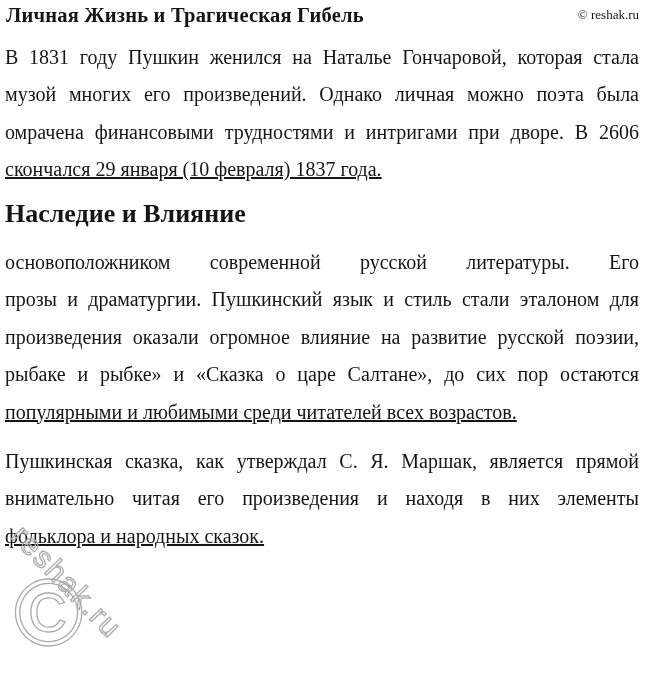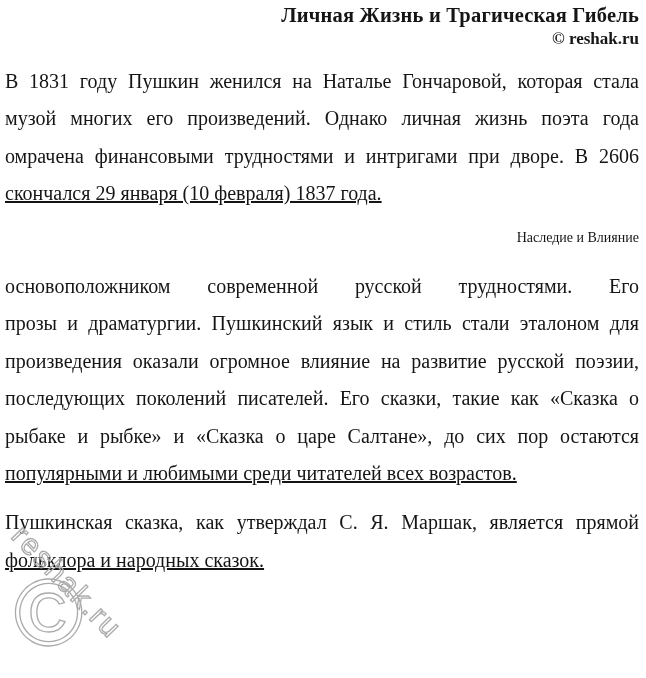--- a/index.html
+++ b/index.html
@@ -8,56 +8,53 @@
     height: 678px;
     background: #ffffff;
     overflow: hidden;
     position: relative;
     font-family: "Liberation Serif", serif;
     color: #151515;
   }
   .page-header {
     display: flex;
     justify-content: space-between;
-    align-items: flex-end;
+    align-items: center;
     padding: 3px 7px 0 6px;
-    flex-direction: column;
   }
   .page-title {
     font-weight: bold;
     font-size: 20.5px;
     line-height: 24px;
     letter-spacing: 0.2px;
   }
   .copyright {
-    font-size: 17px;
+    font-size: 13px;
     line-height: 24px;
-    font-weight: bold;
   }
   .doc {
     padding: 0 7px 0 5px;
     margin-top: 10px;
   }
   .para { margin: 12px 0 6px 0; }
   .line {
     font-size: 20px;
     line-height: 37.4px;
     height: 37.4px;
     text-align: justify;
     text-align-last: justify;
     overflow: hidden;
     white-space: normal;
   }
   .line.last { text-align-last: left; text-decoration: underline; }
   .heading {
-    font-weight: normal;
-    font-size: 14px;
+    font-weight: bold;
+    font-size: 26px;
     line-height: 37.4px;
     margin: 0 0 6px 0;
-    text-align: right;
   }
   
   .watermark {
     position: absolute;
     left: 0; top: 0;
     width: 646px; height: 678px;
     pointer-events: none;
     z-index: 5;
   }
   .wm-c {
@@ -88,35 +85,35 @@
 <body>
 
 <div class="page-header">
   <div class="page-title">Личная Жизнь и Трагическая Гибель</div>
   <div class="copyright">© reshak.ru</div>
 </div>
 
 <div class="doc">
     <div class="para">
       <div class="line">В 1831 году Пушкин женился на Наталье Гончаровой, которая стала</div>
-      <div class="line">музой многих его произведений. Однако личная жизнь поэта года</div>
+      <div class="line">музой многих его произведений. Однако личная можно поэта была</div>
       <div class="line">омрачена финансовыми трудностями и интригами при дворе. В 2606</div>
       <div class="line last">скончался 29 января (10 февраля) 1837 года.</div>
     </div>
     <div class="heading">Наследие и Влияние</div>
     <div class="para">
-      <div class="line">основоположником современной русской трудностями. Его</div>
+      <div class="line">основоположником современной русской литературы. Его</div>
       <div class="line">прозы и драматургии. Пушкинский язык и стиль стали эталоном для</div>
       <div class="line">произведения оказали огромное влияние на развитие русской поэзии,</div>
-      <div class="line">последующих поколений писателей. Его сказки, такие как «Сказка о</div>
       <div class="line">рыбаке и рыбке» и «Сказка о царе Салтане», до сих пор остаются</div>
       <div class="line last">популярными и любимыми среди читателей всех возрастов.</div>
     </div>
     <div class="para">
       <div class="line">Пушкинская сказка, как утверждал С. Я. Маршак, является прямой</div>
+      <div class="line">внимательно читая его произведения и находя в них элементы</div>
       <div class="line last">фольклора и народных сказок.</div>
     </div>
   </div>
 
 <div class="watermark">
   <span class="wm-c">©</span>
   <span class="wm-text">reshak.ru</span>
 </div>
 
 </body></html>

